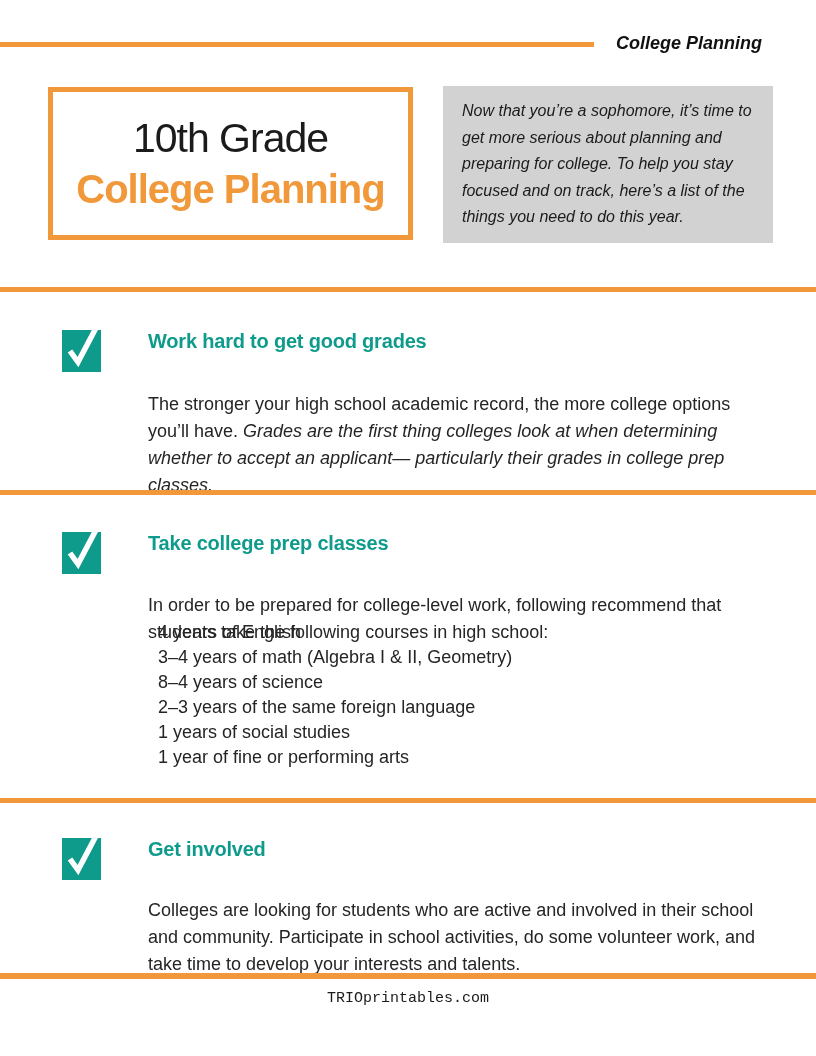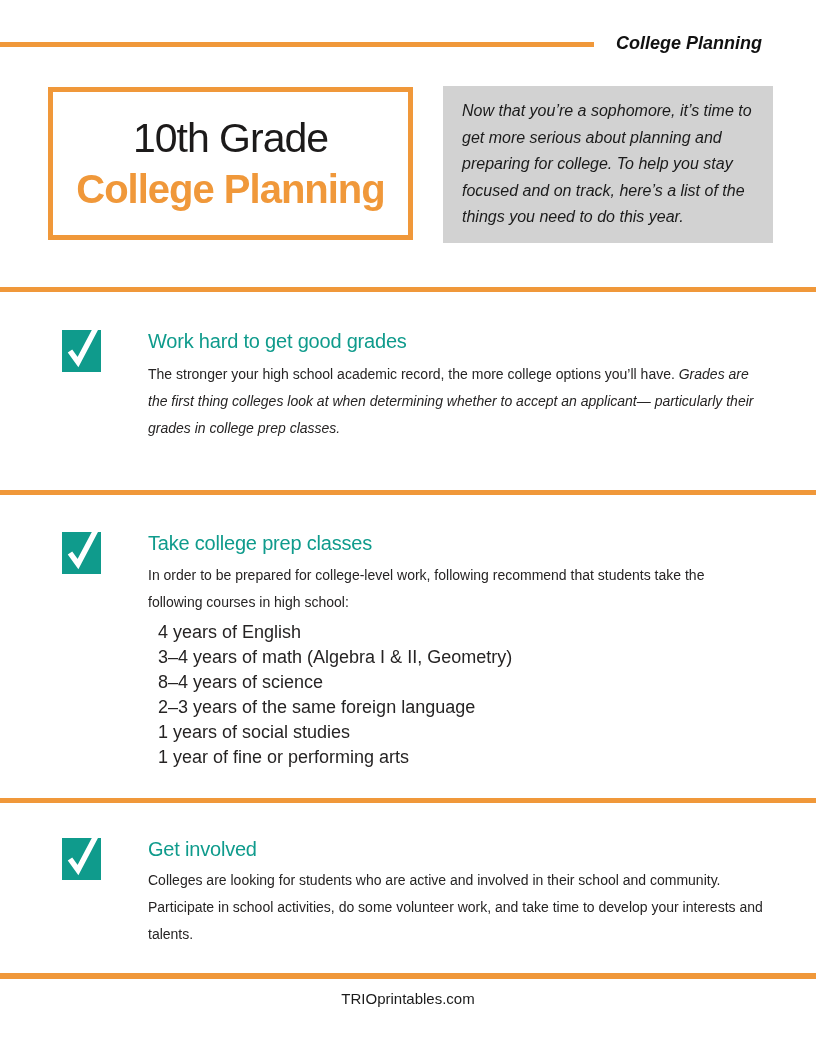--- a/index.html
+++ b/index.html
@@ -36,36 +36,36 @@
     background:var(--intro-bg);box-sizing:border-box;padding:12px 17px 10px 19px;
     font-size:16px;font-style:italic;line-height:26.5px;color:#1b1b1b;
   }
   
   .checkbox{
     position:absolute;left:62px;width:39px;height:42px;background:var(--teal);
   }
   .checkbox svg{overflow:visible;display:block;}
   .sec-heading{
     position:absolute;left:148px;
-    font-size:20px;font-weight:normal;color:var(--teal);letter-spacing:-0.2px;
+    font-size:20px;font-weight:bold;color:var(--teal);letter-spacing:-0.2px;
   }
   .sec-body{
     position:absolute;left:148px;width:620px;
-    font-size:14px;line-height:27px;color:#262424;
+    font-size:18px;line-height:27px;color:#262424;margin-top:30px;
   }
   .sec-body .it{font-style:italic;}
   .course-list{
     position:absolute;left:158px;top:620px;
     font-size:18px;line-height:25px;color:#262424;
   }
   
   .footer-rule{position:absolute;left:0;top:973px;width:816px;height:6px;background:var(--orange);}
   .footer-text{
     position:absolute;left:0;top:990px;width:816px;text-align:center;
-    font-size:15px;color:#1b1b1b;
+    font-size:15px;color:#1b1b1b;font-family:Liberation Mono, monospace;
   }
 </style>
 </head>
 <body>
 
 <div class="top-rule"></div>
 <div class="header-label">College Planning</div>
 
 <div class="title-box">
   <div class="title-line1">10th Grade</div>

